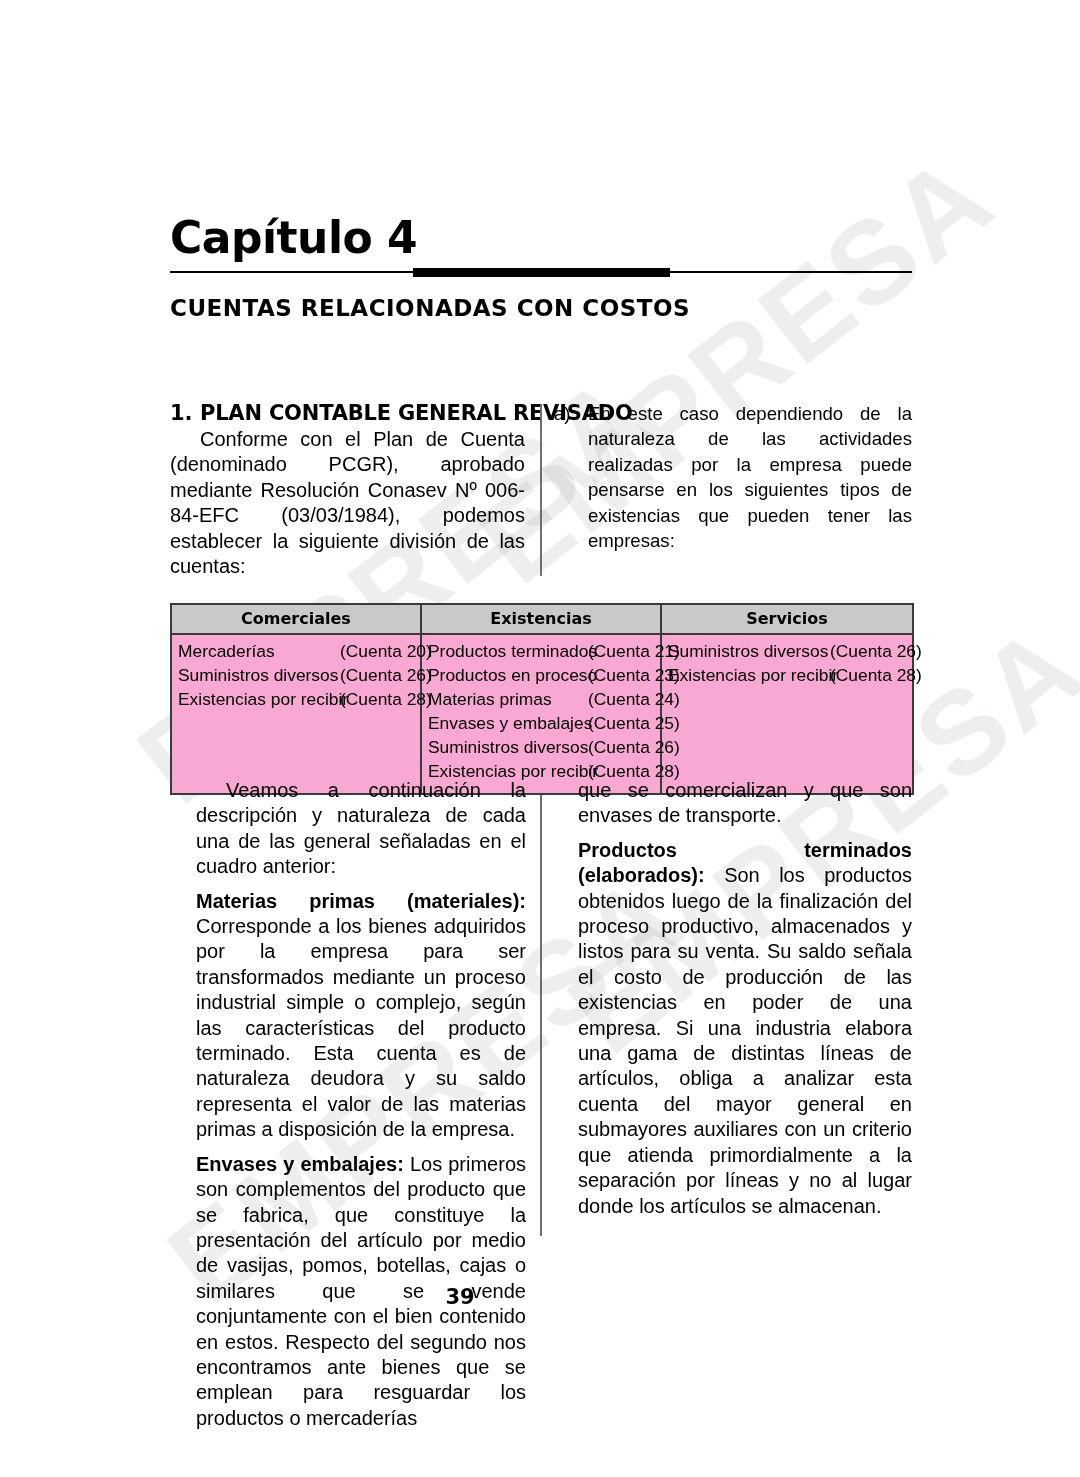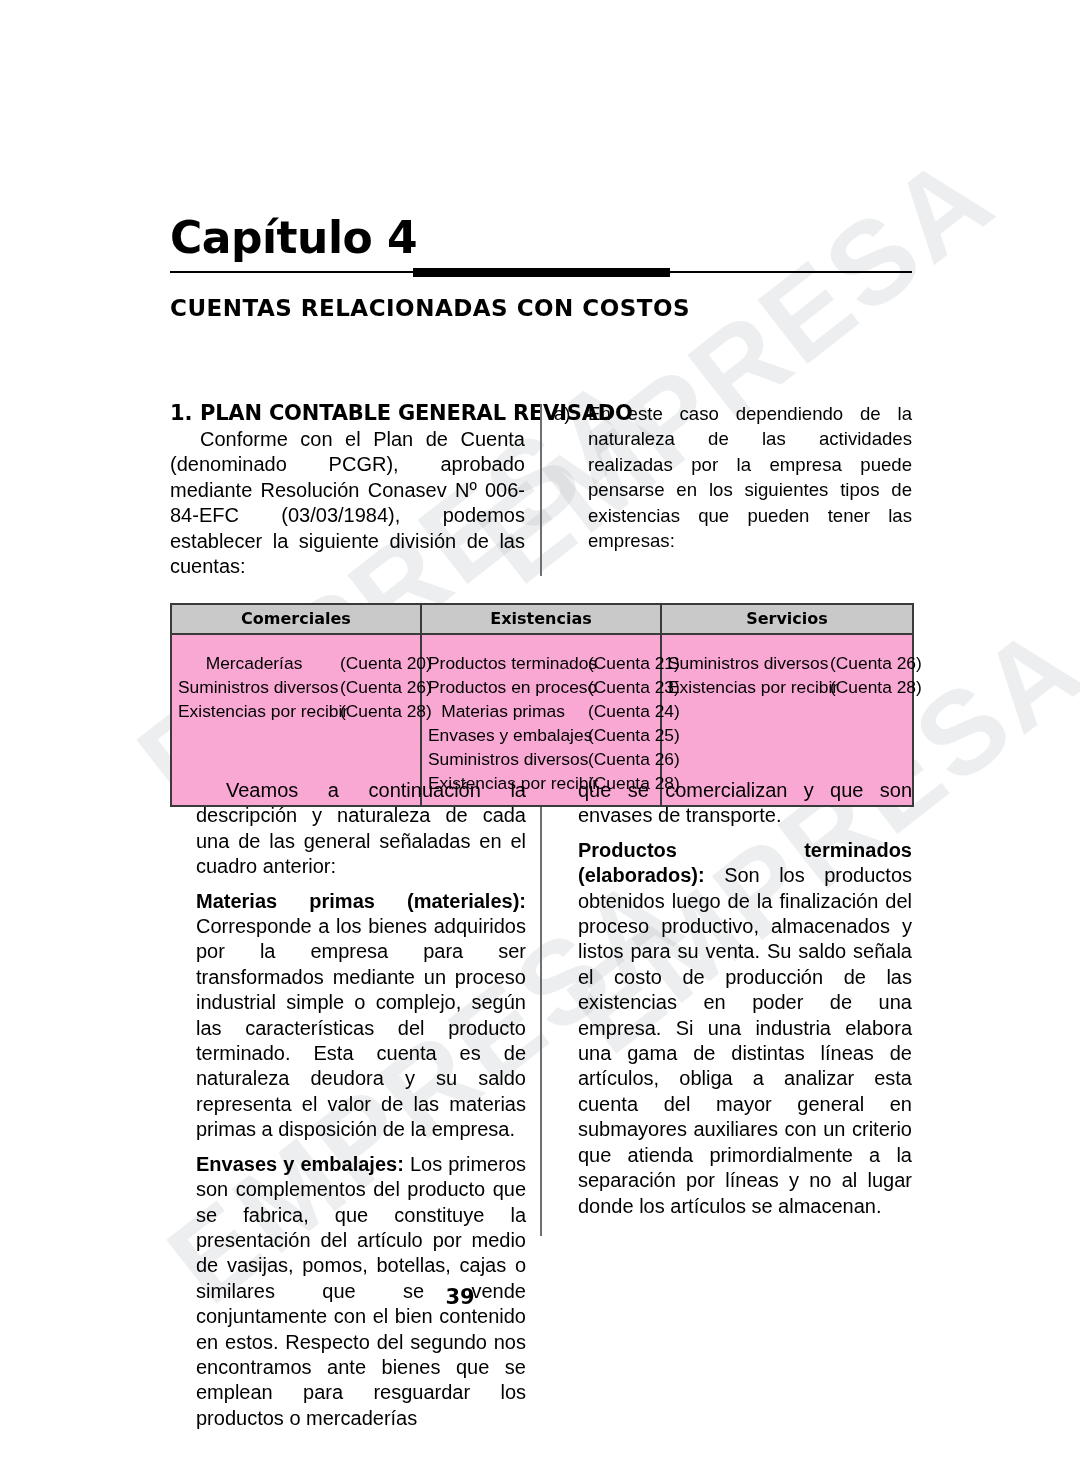--- a/index.html
+++ b/index.html
@@ -190,23 +190,22 @@
     border: 2px solid #3a3a3a;
     font-family: "DejaVu Sans", sans-serif;
     font-weight: bold;
     font-size: 16px;
     padding: 4px 0 5px 0;
     text-align: center;
   }
   .acct-table td {
     border: 2px solid #3a3a3a;
     vertical-align: top;
-    padding: 16px 6px 10px 6px;
+    padding: 4px 6px 10px 6px;
     height: 118px;
-    text-align: center;
   }
   .acct-row {
     display: flex;
     font-size: 17.4px;
     line-height: 24px;
     white-space: nowrap;
   }
   .acct-row .nm { flex: 0 0 auto; }
   .acct-row .ct { margin-left: auto; padding-left: 10px; }
   td.c-comerciales .acct-row .nm { width: 152px; }

